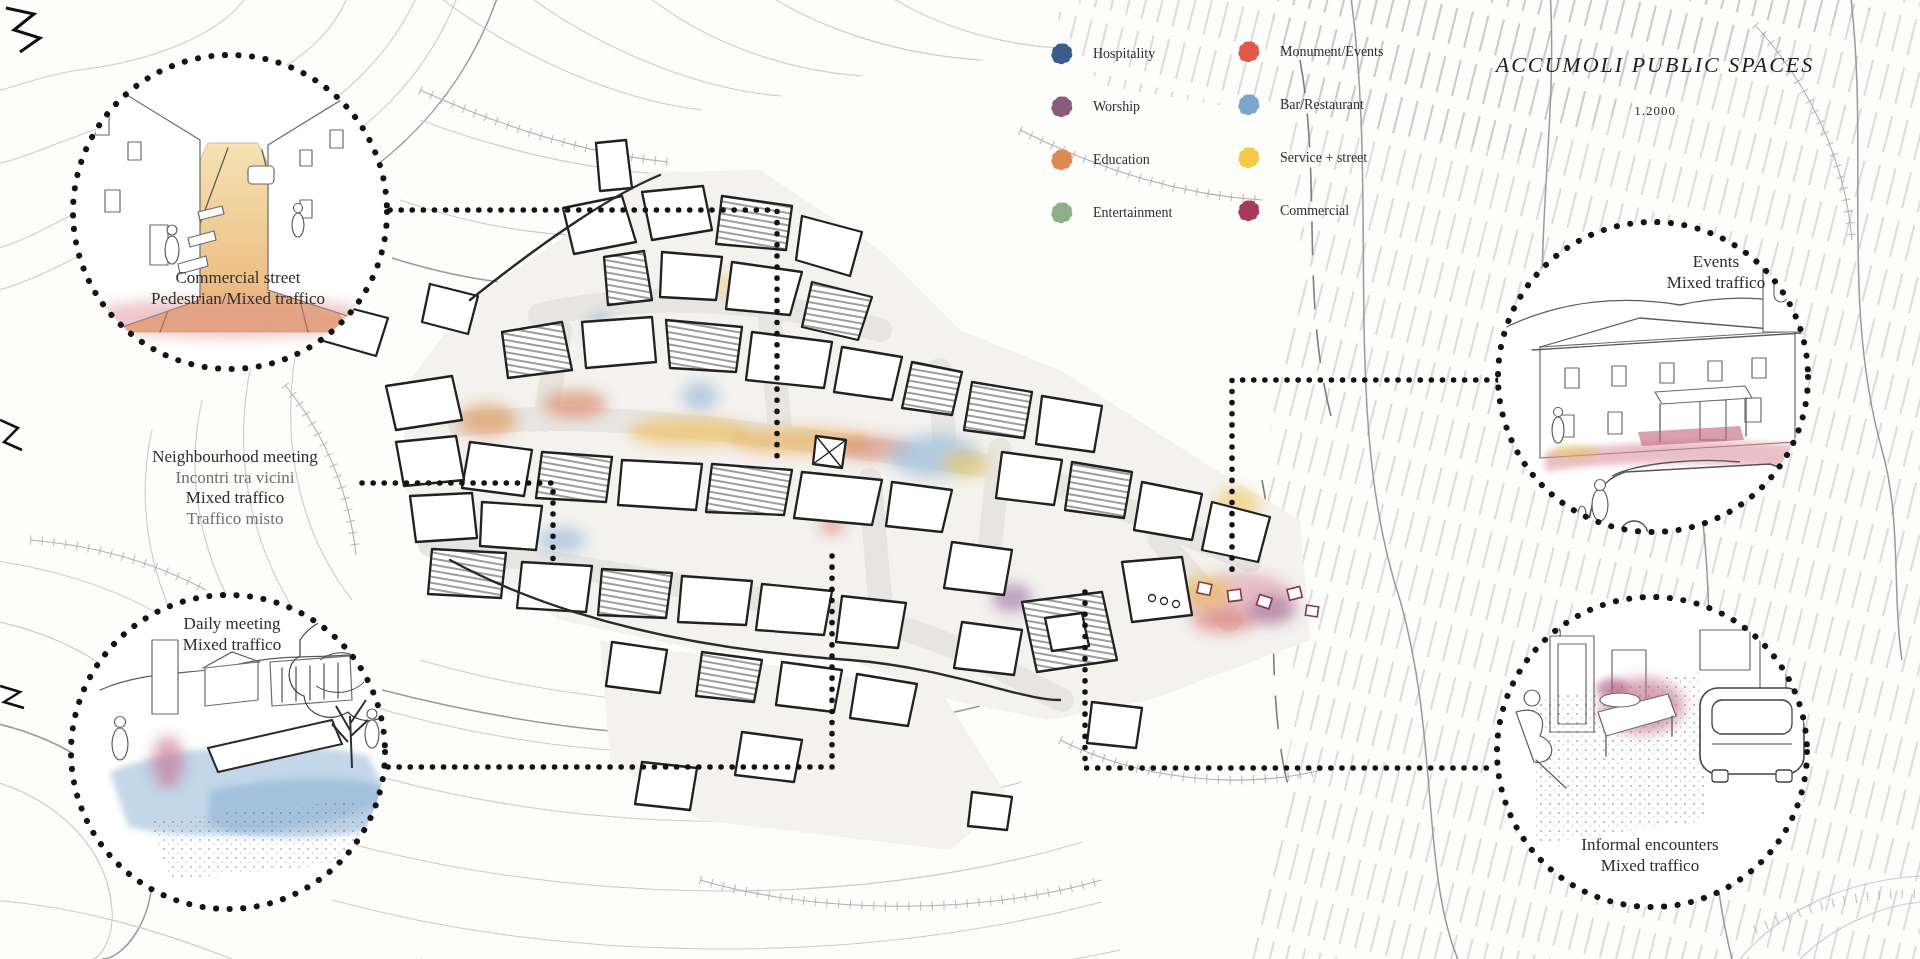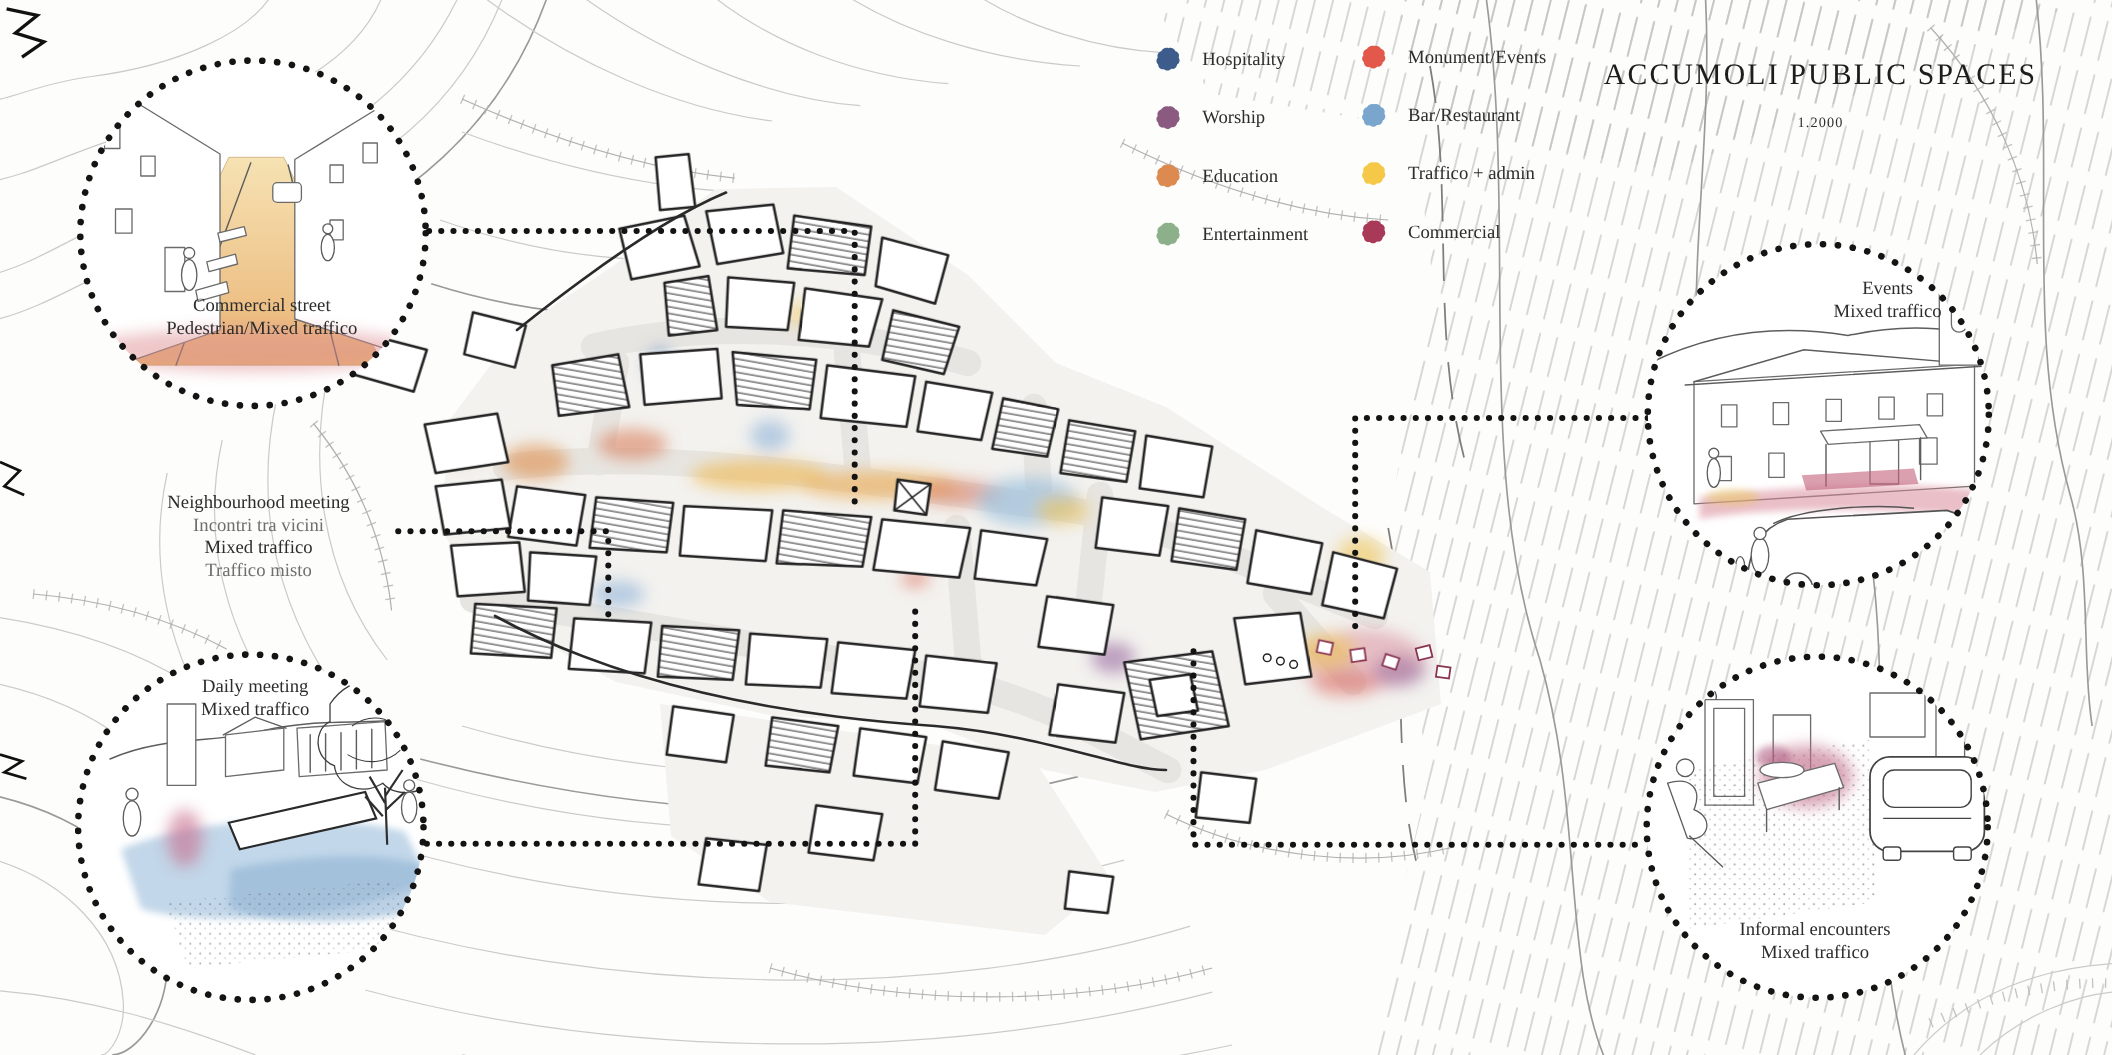--- a/index.html
+++ b/index.html
@@ -23,25 +23,25 @@
   .dotline{fill:none;stroke:#131313;stroke-width:5.5;stroke-dasharray:.1 11;stroke-linecap:round}
   .ring{fill:none;stroke:#141414;stroke-width:6;stroke-dasharray:.1 13.5;stroke-linecap:round}
   .vln{fill:#ffffff;stroke:#6b6b6b;stroke-width:1.2;stroke-linejoin:round}
   .vln2{fill:none;stroke:#5d5d5d;stroke-width:1.3;stroke-linecap:round}
   .vfig{fill:#ffffff;stroke:#5d5d5d;stroke-width:1.2}
   .stall{fill:#ffffff;stroke:#8a3350;stroke-width:1.6}
   
   .callout{position:absolute;transform:translateX(-50%);text-align:center;
     font-size:17px;line-height:1.22;color:#2d2d2d;white-space:nowrap}
   .callout .it{color:#6f6f6f}
-  .title{position:absolute;transform:translateX(-50%);
-    font-size:27px;letter-spacing:2px;color:#1d1d1d;white-space:nowrap}
+  .title{position:absolute;transform:translateX(-50%);font-style:italic;
+    font-size:22px;letter-spacing:2px;color:#1d1d1d;white-space:nowrap}
   .scale{position:absolute;transform:translateX(-50%);font-size:13px;
     letter-spacing:1px;color:#2d2d2d}
-  .legend{position:absolute;display:flex;flex-direction:column;gap:29px;font-size:17px;color:#2d2d2d}
+  .legend{position:absolute;display:flex;flex-direction:column;gap:29px;font-size:14px;color:#2d2d2d}
   .lrow{display:flex;align-items:center;gap:19px;height:24px}
   .splat{width:24px;height:24px;flex:0 0 24px}
 </style>
 </head>
 <body>
 
 <svg width="0" height="0" style="position:absolute" aria-hidden="true">
   <symbol id="splat" viewBox="0 0 24 24">
     <path d="M12.2,1.8 C14.8,0.9 17.6,2.2 18.6,4.6 C21.2,5.2 22.6,7.9 21.5,10.2
              C23.1,12.3 22.4,15.4 20.1,16.6 C19.9,19.3 17.4,21.2 14.8,20.6
@@ -437,21 +437,21 @@
   <div class="lrow">
     <svg class="splat" viewBox="0 0 24 24">
         <use href="#splat" fill="#7aa6ce"></use>
       </svg>
     <span>Bar/Restaurant</span>
   </div>
   <div class="lrow">
     <svg class="splat" viewBox="0 0 24 24">
         <use href="#splat" fill="#f5c847"></use>
       </svg>
-    <span>Traffico + admin</span>
+    <span>Service + street</span>
   </div>
   <div class="lrow">
     <svg class="splat" viewBox="0 0 24 24">
         <use href="#splat" fill="#a83a57"></use>
       </svg>
     <span>Commercial</span>
   </div>
 </div>
 
 <div class="callout" style="left:238px;top:268px">

